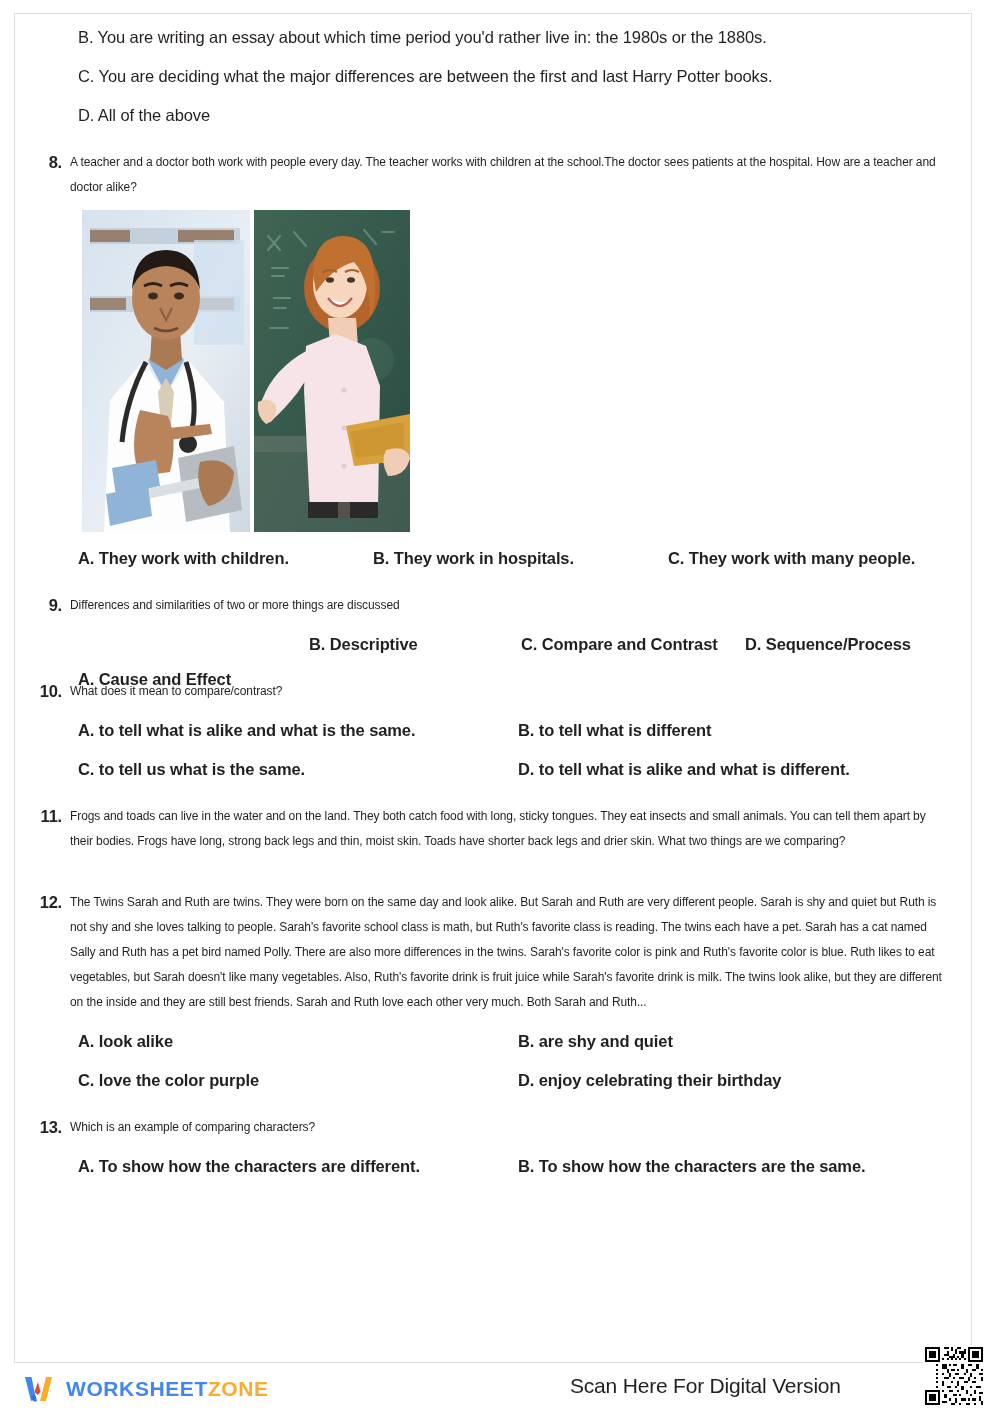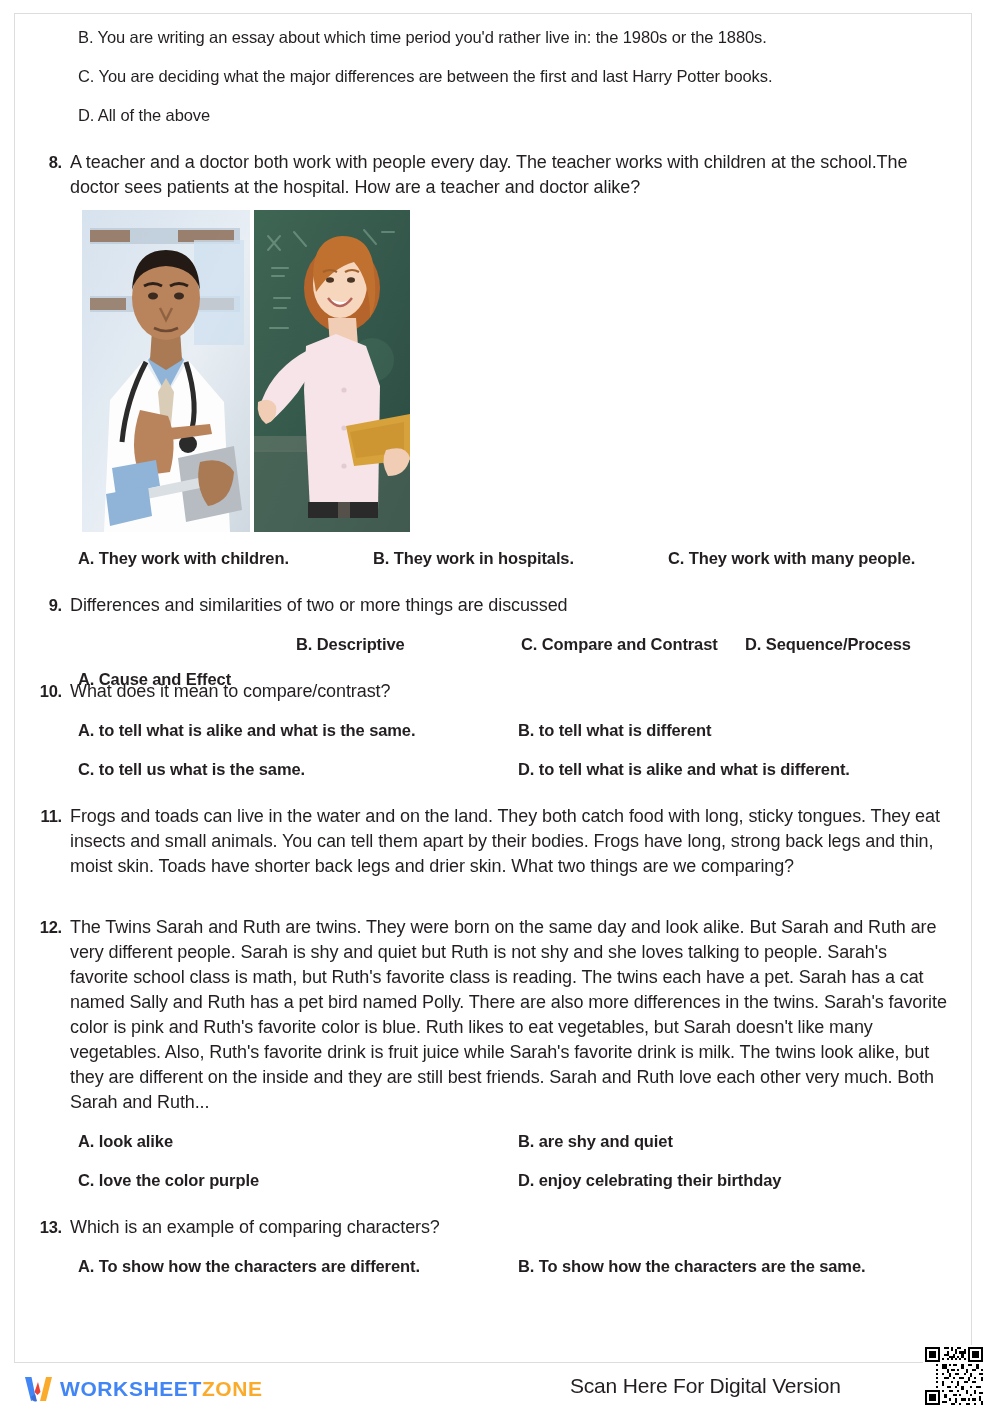--- a/index.html
+++ b/index.html
@@ -48,21 +48,21 @@
     font-size: 16.5px;
     line-height: 25px;
     width: 32px;
     min-width: 32px;
     text-align: right;
     padding-right: 8px;
     box-sizing: border-box;
     letter-spacing: -0.2px;
   }
   .q-text {
-    font-size: 18px;
+    font-size: 12px;
     line-height: 25px;
     flex: 1;
     letter-spacing: -0.1px;
   }
 
   
   .opt-line {
     font-size: 16.5px;
     line-height: 25px;
     margin-left: 40px;
@@ -86,21 +86,21 @@
   .col-a { left: 40px; }
   .col-b { left: 335px; }
   .col-c { left: 630px; }
 
   
   .col2-a { left: 40px; }
   .col2-b { left: 480px; }
 
   
   .col4-a { left: 40px; margin-top: 35px; }
-  .col4-b { left: 258px; }
+  .col4-b { left: 271px; }
   .col4-c { left: 483px; }
   .col4-d { left: 707px; }
 
   .spacer-sm { height: 14px; }
   .spacer-md { height: 22px; }
 
   
   #q8-images {
     margin-left: 44px;
     margin-top: 10px;
@@ -123,21 +123,21 @@
     top: 1368px;
     width: 958px;
     height: 46px;
   }
   #brand-logo {
     position: absolute;
     left: 8px;
     top: 4px;
     display: flex;
     align-items: center;
-    gap: 4px;
+    gap: 10px;
   }
   #brand-mark {
     width: 34px;
     height: 34px;
   }
   #brand-text {
     font-size: 21px;
     font-weight: bold;
     letter-spacing: 0.6px;
   }

